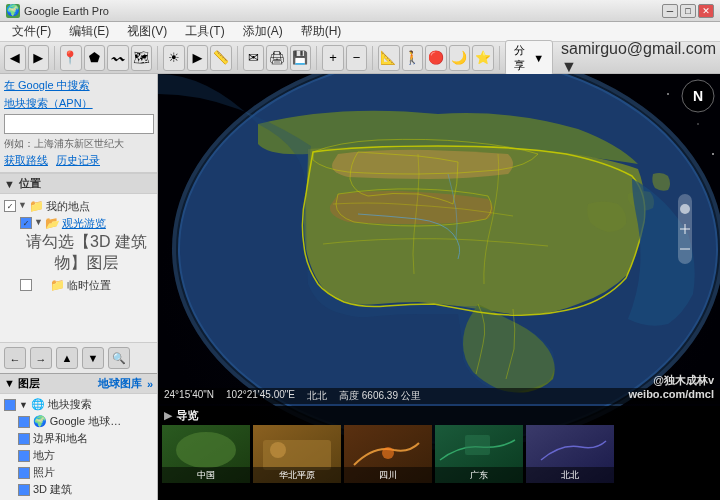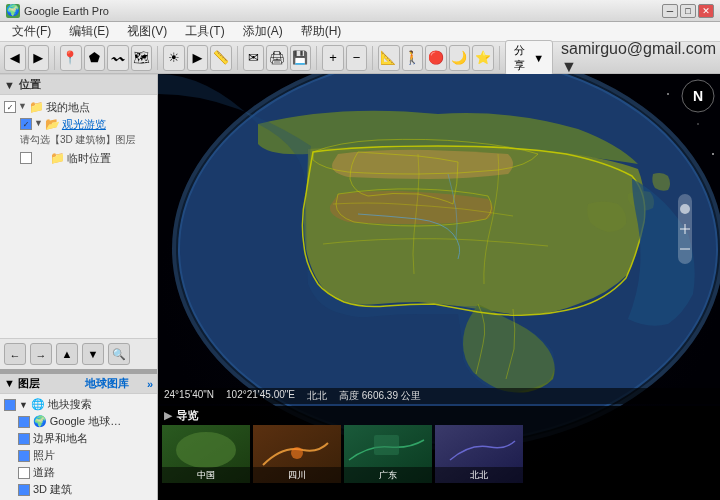--- a/index.html
+++ b/index.html
@@ -109,35 +109,35 @@
     
     #location-section { padding: 4px; flex: 1; overflow-y: auto; }
     .tree-item { display: flex; align-items: flex-start; gap: 2px; padding: 1px 0; font-size: 11px; color: #333; }
     .tree-item .cb { width: 12px; height: 12px; border: 1px solid #888; background: white; display: flex; align-items: center; justify-content: center; font-size: 8px; cursor: pointer; flex-shrink: 0; margin-top: 1px; }
     .tree-item .cb.checked::after { content: '✓'; font-size: 8px; }
     .tree-arrow { font-size: 9px; cursor: pointer; color: #555; margin-top: 1px; }
     .folder-icon { color: #e8a020; font-size: 12px; }
     .tree-label { cursor: pointer; }
     .tree-label.blue { color: #0066cc; text-decoration: underline; }
     .tree-sub { margin-left: 16px; }
-    .tree-sub2 { margin-left: 0; font-size: 10px; color: #555; }
+    .tree-sub2 { margin-left: 0; font-size: 16px; color: #555; text-align: center; }
 
     
     #nav-controls {
       padding: 4px;
       background: #e8e8e8;
       border-top: 1px solid #ccc;
       display: flex; align-items: center; gap: 4px;
     }
     .nav-btn { width: 22px; height: 22px; background: #d8d8d8; border: 1px solid #aaa; border-radius: 3px; display: flex; align-items: center; justify-content: center; font-size: 11px; cursor: pointer; }
 
     
-    #layers-section { border-top: 5px solid #a3a3a3; }
+    #layers-section { border-top: 1px solid #a3a3a3; }
     #layers-header { display: flex; align-items: center; justify-content: space-between; background: #d8d8d8; padding: 2px 4px; border-bottom: 1px solid #ccc; font-size: 11px; font-weight: bold; cursor: pointer; }
-    #layers-header .right-part { display: flex; align-items: center; gap: 18px; font-size: 11px; color: #0066cc; }
+    #layers-header .right-part { display: flex; align-items: center; gap: 5px; font-size: 11px; color: #0066cc; }
     #layers-list { padding: 2px 4px; max-height: 120px; overflow-y: auto; }
     .layer-item { display: flex; align-items: center; gap: 3px; padding: 1px 0; font-size: 11px; color: #333; }
     .layer-item .cb { width: 12px; height: 12px; border: 1px solid #888; background: white; flex-shrink: 0; }
     .layer-item .cb.checked { background: #4488ff; }
     .layer-arrow { font-size: 9px; cursor: pointer; }
 
     
     #map-area {
       flex: 1;
       position: relative;
@@ -245,20 +245,35 @@
     <span>分享</span>
     <span>▼</span>
   </div>
   <span class="user-email">samirguo@gmail.com ▼</span>
 </div>
 
 <div id="main">
 
   <div id="left-panel">
 
+    <div id="search-section">
+      <div id="search-tabs">
+        <span>在 Google 中搜索</span>
+      </div>
+      <div style="font-size:11px; color:#0066cc; text-decoration:underline; cursor:pointer; margin-bottom:3px;">地块搜索（APN）</div>
+      <div id="search-row">
+        <input id="search-input" type="text" style="flex: 1 1 0%; height: 20px; border: 1px solid rgb(153, 153, 153); font-size: 11px; padding: 0px 3px;">
+        <button id="search-btn" style="background:#e0e0e0; border:1px solid #999; padding:0 6px; font-size:11px; cursor:pointer; height:20px;">搜索</button>
+      </div>
+      <div id="example-text" style="font-size:10px; color:#666; margin-bottom:2px;">例如：上海浦东新区世纪大</div>
+      <div id="route-links" style="display:flex; gap:8px; font-size:11px; color:#0066cc;">
+        <span style="text-decoration:underline; cursor:pointer;">获取路线</span>
+        <span style="text-decoration:underline; cursor:pointer;">历史记录</span>
+      </div>
+    </div>
 
     <div class="section-header">
       <span>▼</span>
       <span>位置</span>
     </div>
 
     <div id="location-section">
       <div class="tree-item">
         <div class="cb checked"></div>
         <span class="tree-arrow">▼</span>
@@ -312,25 +327,25 @@
             <div class="cb checked" style="background:#4488ff;"></div>
             <span style="font-size:11px;">🌍</span>
             <span>Google 地球…</span>
           </div>
           <div class="layer-item">
             <div class="cb checked" style="background:#4488ff;"></div>
             <span>边界和地名</span>
           </div>
           <div class="layer-item">
             <div class="cb checked" style="background:#4488ff;"></div>
-            <span>照片</span>
+            <span>地方</span>
           </div>
           <div class="layer-item">
-            <div class="cb"></div>
-            <span>道路</span>
+            <div class="cb checked" style="background:#4488ff;"></div>
+            <span>照片</span>
           </div>
           <div class="layer-item">
             <div class="cb checked" style="background:#4488ff;"></div>
             <span>3D 建筑</span>
           </div>
 
         </div>
       </div>
     </div>
 
@@ -441,20 +456,35 @@
                   <stop offset="100%" stop-color="#1a3a10"></stop>
                 </linearGradient>
               </defs>
             <rect width="88" height="58" fill="url(#g1)"></rect>
             <ellipse cx="44" cy="25" rx="30" ry="18" fill="#4a7a30" opacity="0.7"></ellipse>
             <rect x="0" y="42" width="88" height="16" fill="rgba(0,0,0,0.5)"></rect>
             <text x="44" y="53" text-anchor="middle" fill="white" font-size="9">中国</text>
           </svg>
         </div>
 
+        <div class="fs-item">
+          <svg width="88" height="58" viewBox="0 0 88 58">
+            <defs>
+                <linearGradient id="g2" x1="0" y1="0" x2="1" y2="1">
+                  <stop offset="0%" stop-color="#8a6020"></stop>
+                  <stop offset="100%" stop-color="#5a4010"></stop>
+                </linearGradient>
+              </defs>
+            <rect width="88" height="58" fill="url(#g2)"></rect>
+            <rect x="10" y="15" width="68" height="30" fill="#a07830" opacity="0.6" rx="3"></rect>
+            <circle cx="25" cy="25" r="8" fill="#c09040" opacity="0.7"></circle>
+            <rect x="0" y="42" width="88" height="16" fill="rgba(0,0,0,0.5)"></rect>
+            <text x="44" y="53" text-anchor="middle" fill="white" font-size="9">华北平原</text>
+          </svg>
+        </div>
 
         <div class="fs-item">
           <svg width="88" height="58" viewBox="0 0 88 58">
             <defs>
                 <linearGradient id="g3" x1="0" y1="0" x2="1" y2="1">
                   <stop offset="0%" stop-color="#5a3010"></stop>
                   <stop offset="100%" stop-color="#3a2008"></stop>
                 </linearGradient>
               </defs>
             <rect width="88" height="58" fill="url(#g3)"></rect>
@@ -493,15 +523,19 @@
             <rect width="88" height="58" fill="url(#g6)"></rect>
             <path d="M15,35 Q35,18 55,22 Q70,25 80,16" fill="none" stroke="#8080ff" stroke-width="1.5" opacity="0.7"></path>
             <rect x="0" y="42" width="88" height="16" fill="rgba(0,0,0,0.5)"></rect>
             <text x="44" y="53" text-anchor="middle" fill="white" font-size="9">北北</text>
           </svg>
         </div>
 
       </div>
     </div>
 
+    <div id="watermark">
+      <div>@独木成林v</div>
+      <div>weibo.com/dmcl</div>
+    </div>
 
   </div>
 </div>
 
 </body></html>

